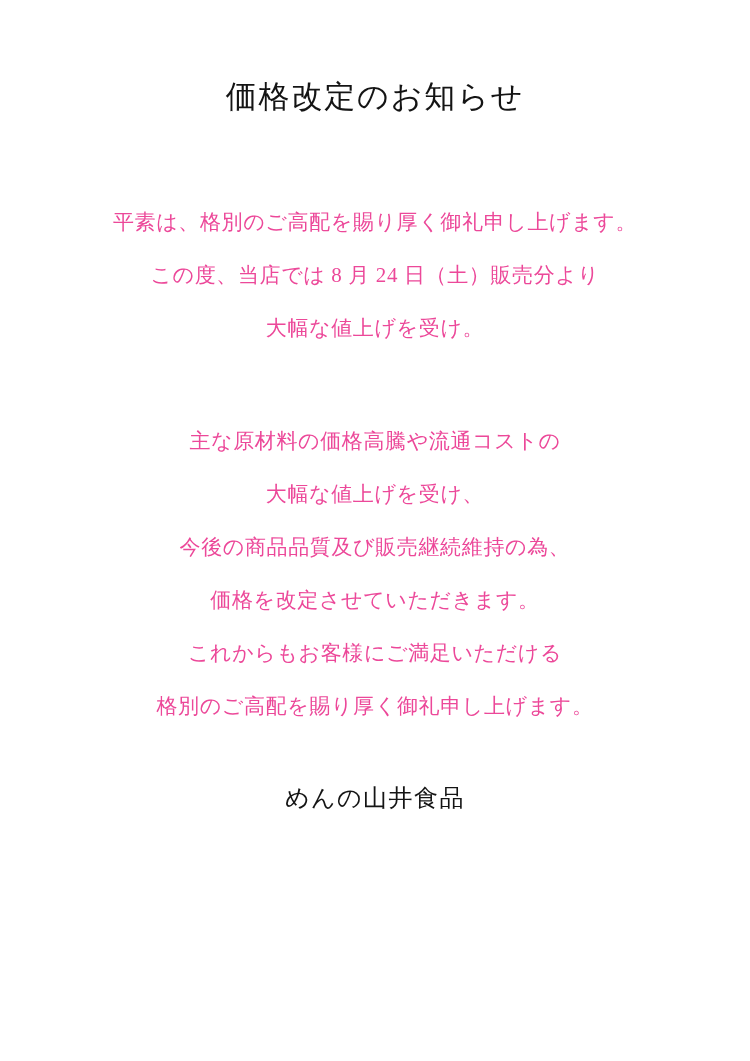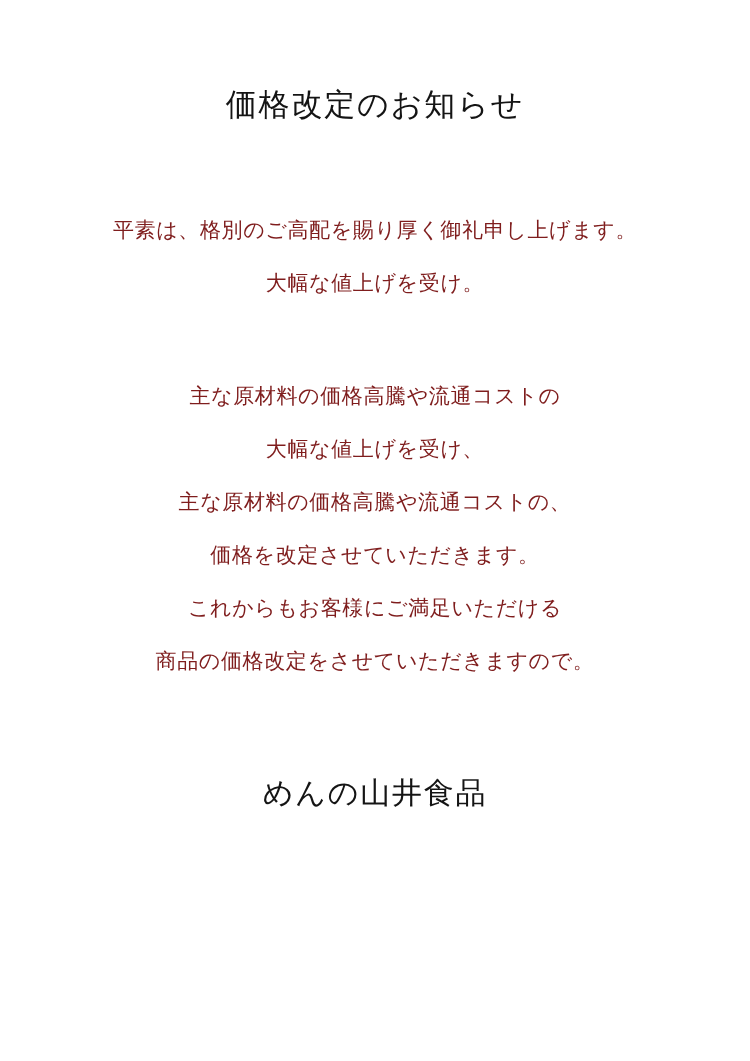--- a/index.html
+++ b/index.html
@@ -12,21 +12,21 @@
     background: #ffffff;
     font-family: "Liberation Serif", "DejaVu Serif", serif;
     color: #1b1b1b;
     overflow: hidden;
   }
   .page {
     position: relative;
     width: 750px;
     height: 892px;
     box-sizing: border-box;
-    padding: 12px 40px;
+    padding: 4px 40px;
   }
   .notice-title {
     margin: 0;
     padding-top: 72px;
     text-align: center;
     font-size: 31px;
     font-weight: 400;
     letter-spacing: 0.06em;
     color: #141414;
   }
@@ -38,51 +38,52 @@
     margin-top: 78px;
   }
   .block-two {
     margin-top: 60px;
     font-family: Liberation Serif, serif;
   }
   .body-line {
     font-size: 21px;
     line-height: 53px;
     letter-spacing: 0.03em;
-    color: #7f1d1d;
+    color: #ec4899;
     white-space: nowrap;
   }
   .signature {
     margin: 0;
     position: absolute;
     left: 0;
     right: 0;
     bottom: 78px;
     text-align: center;
-    font-size: 30px;
+    font-size: 24px;
     letter-spacing: 0.06em;
     color: #141414;
   }
 </style>
 </head>
 <body>
 
 <div class="page">
 
   <h1 class="notice-title">価格改定のお知らせ</h1>
 
   <div class="body-block block-one">
     <div class="body-line">平素は、格別のご高配を賜り厚く御礼申し上げます。</div>
+    <div class="body-line">この度、当店では 8 月 24 日（土）販売分より</div>
     <div class="body-line">大幅な値上げを受け。</div>
   </div>
 
   <div class="body-block block-two">
     <div class="body-line">主な原材料の価格高騰や流通コストの</div>
     <div class="body-line">大幅な値上げを受け、</div>
-    <div class="body-line">主な原材料の価格高騰や流通コストの、</div>
+    <div class="body-line">今後の商品品質及び販売継続維持の為、</div>
     <div class="body-line">価格を改定させていただきます。</div>
     <div class="body-line">これからもお客様にご満足いただける</div>
-    <div class="body-line">商品の価格改定をさせていただきますので。</div>
+    <div class="body-line">格別のご高配を賜り厚く御礼申し上げます。</div>
   </div>
 
   <div class="signature">めんの山井食品</div>
 
 </div>
 
 </body></html>

